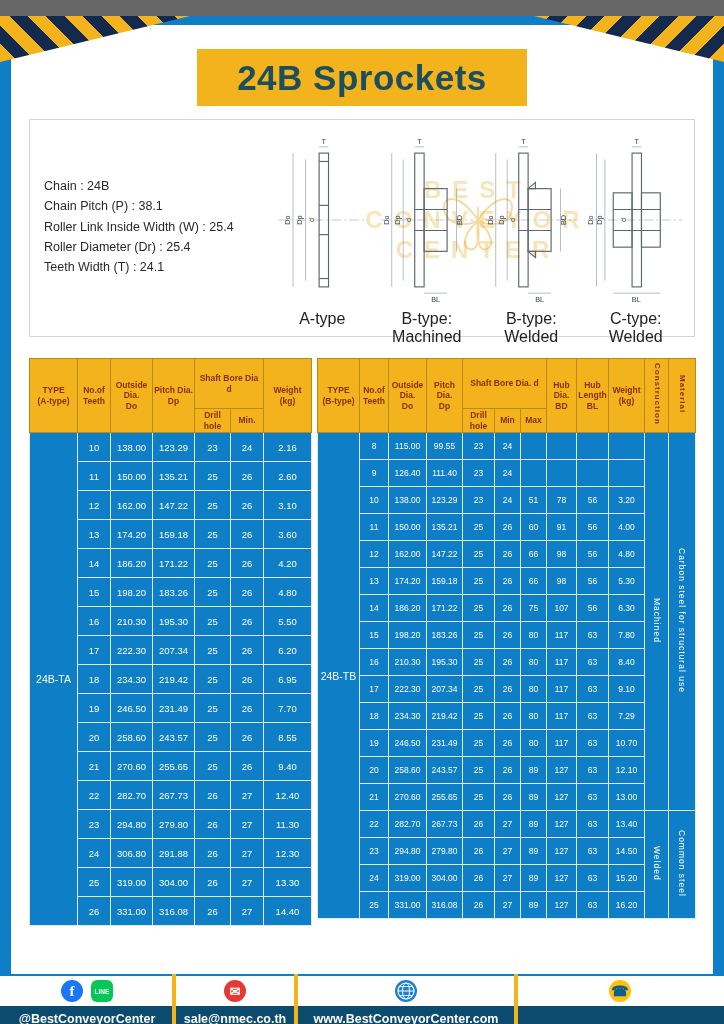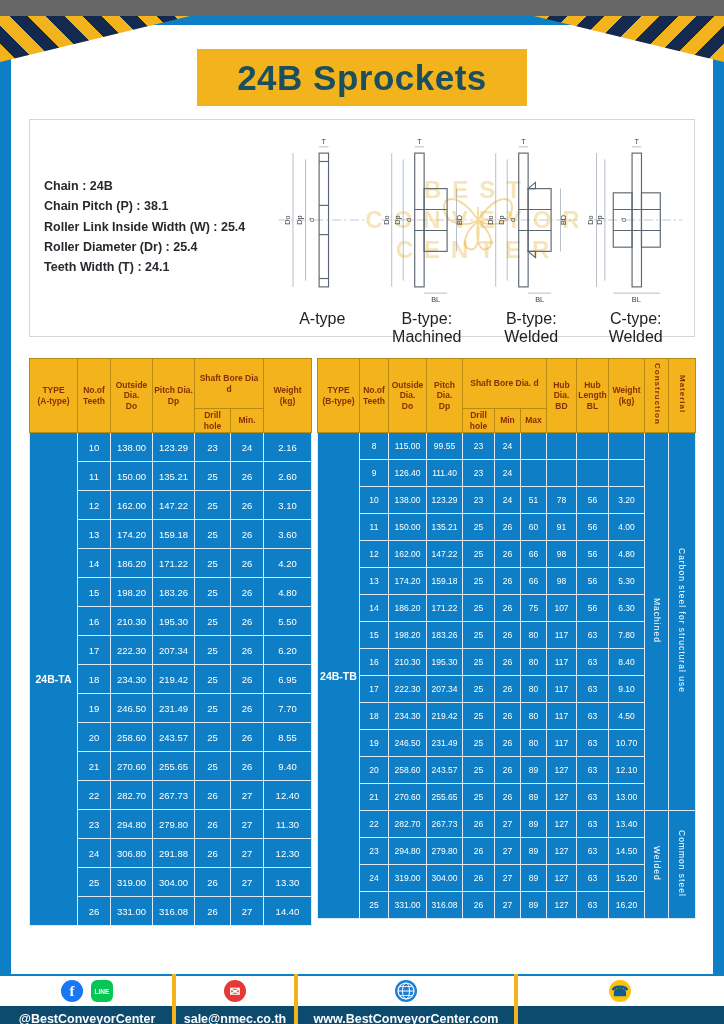--- a/index.html
+++ b/index.html
@@ -11,21 +11,21 @@
 
   .corner { position:absolute; top:0; width:190px; height:46px; z-index:3; }
   .corner-left  { left:0;  background:repeating-linear-gradient(45deg,  #f2b31d 0 13px, #14294e 13px 26px); clip-path:polygon(0 0, 100% 0, 0 100%); }
   .corner-right { right:0; background:repeating-linear-gradient(-45deg, #f2b31d 0 13px, #14294e 13px 26px); clip-path:polygon(0 0, 100% 0, 100% 100%); }
 
   .title-banner { position:absolute; left:50%; top:24px; transform:translateX(-50%); width:330px; height:57px;
     background:#f2b31d; display:flex; align-items:center; justify-content:center; }
   .title-banner span { font-size:35px; font-weight:800; color:#1d4e5e; letter-spacing:.5px; }
 
   .diagram-panel { position:absolute; left:18px; top:94px; width:666px; height:218px; background:#fff; border:1px solid #d5d5d5; }
-  .specs { position:absolute; left:14px; top:56px; width:244px; font-size:12.5px; font-weight:700; color:#26292e; line-height:1.62; z-index:2; }
+  .specs { position:absolute; left:14px; top:56px; width:244px; font-size:12.5px; font-weight:400; color:#26292e; line-height:1.62; z-index:2; }
   .watermark { position:absolute; left:240px; top:6px; right:8px; bottom:22px; display:flex; flex-direction:column; align-items:center; justify-content:center;
     z-index:0; color:rgba(233,172,38,.32); font-weight:800; font-size:24px; letter-spacing:11px; line-height:1.25; text-align:center; }
   .butterfly { position:absolute; left:50%; top:50%; transform:translate(-50%,-50%); width:92px; height:92px; opacity:.45; }
 
   .drawings { position:absolute; left:240px; top:10px; right:6px; bottom:4px; display:flex; z-index:1; }
   .drawing { flex:1; display:flex; flex-direction:column; margin:0; }
   .drawing svg { width:100%; height:180px; }
   .drawing figcaption { text-align:center; font-size:16px; color:#222; height:16px; }
   .part { fill:rgba(255,255,255,0); stroke:#5b6670; stroke-width:1.1; }
   .cl   { stroke:#a0a8b0; stroke-width:.6; stroke-dasharray:9 3 2 3; }
@@ -35,21 +35,21 @@
   .spec-table { position:absolute; border-collapse:collapse; table-layout:fixed; z-index:2; border:1px solid #9a9a9a; }
   .table-a { left:18px;  top:333px; width:282px; }
   .table-b { left:306px; top:333px; width:378px; }
   .spec-table th { background:#f2b31d; color:#8a2f00; font-weight:700; font-size:8.5px; line-height:1.25;
     white-space:pre-line; border:1px solid #b88a10; padding:1px; text-align:center; vertical-align:middle; }
   .spec-table thead tr:first-child th { height:50px; }
   .spec-table th.sub { height:24px; }
   .spec-table td { background:#0e7fc6; color:#fff; text-align:center; vertical-align:middle; border:1px solid #dcebf7; padding:0; }
   .table-a tbody td { height:29px; font-size:9.5px; }
   .table-b tbody td { height:27px; font-size:8.5px; }
-  .type-cell { font-size:10.5px !important; font-weight:700; }
+  .type-cell { font-size:10.5px !important; font-weight:400; }
   .vcell { padding:0; }
   .vtext { writing-mode:vertical-rl; display:inline-block; font-size:8.5px; letter-spacing:1px; }
   th .vtext { font-size:8px; }
 
   .footer { position:absolute; left:0; bottom:0; width:724px; height:66px; z-index:2; }
   .icons-strip { position:absolute; left:0; top:0; width:100%; height:32px; background:#fff; display:flex; border-top:2px solid #0e7fc6; }
   .contact-bar { position:absolute; left:0; top:32px; width:100%; height:26px; background:#0c4a6e; display:flex; }
   .bottom-strip { position:absolute; left:0; top:58px; width:100%; height:8px; background:#14294e; }
   .fsec { display:flex; align-items:center; justify-content:center; gap:8px; }
   .fsec-1 { width:174px; } .fsec-2 { width:122px; } .fsec-3 { width:220px; } .fsec-4 { flex:1; }
@@ -525,21 +525,21 @@
           </tr>
           <tr>
             <td>18</td>
             <td>234.30</td>
             <td>219.42</td>
             <td>25</td>
             <td>26</td>
             <td>80</td>
             <td>117</td>
             <td>63</td>
-            <td>4.50</td>
+            <td>7.29</td>
           </tr>
           <tr>
             <td>19</td>
             <td>246.50</td>
             <td>231.49</td>
             <td>25</td>
             <td>26</td>
             <td>80</td>
             <td>117</td>
             <td>63</td>

